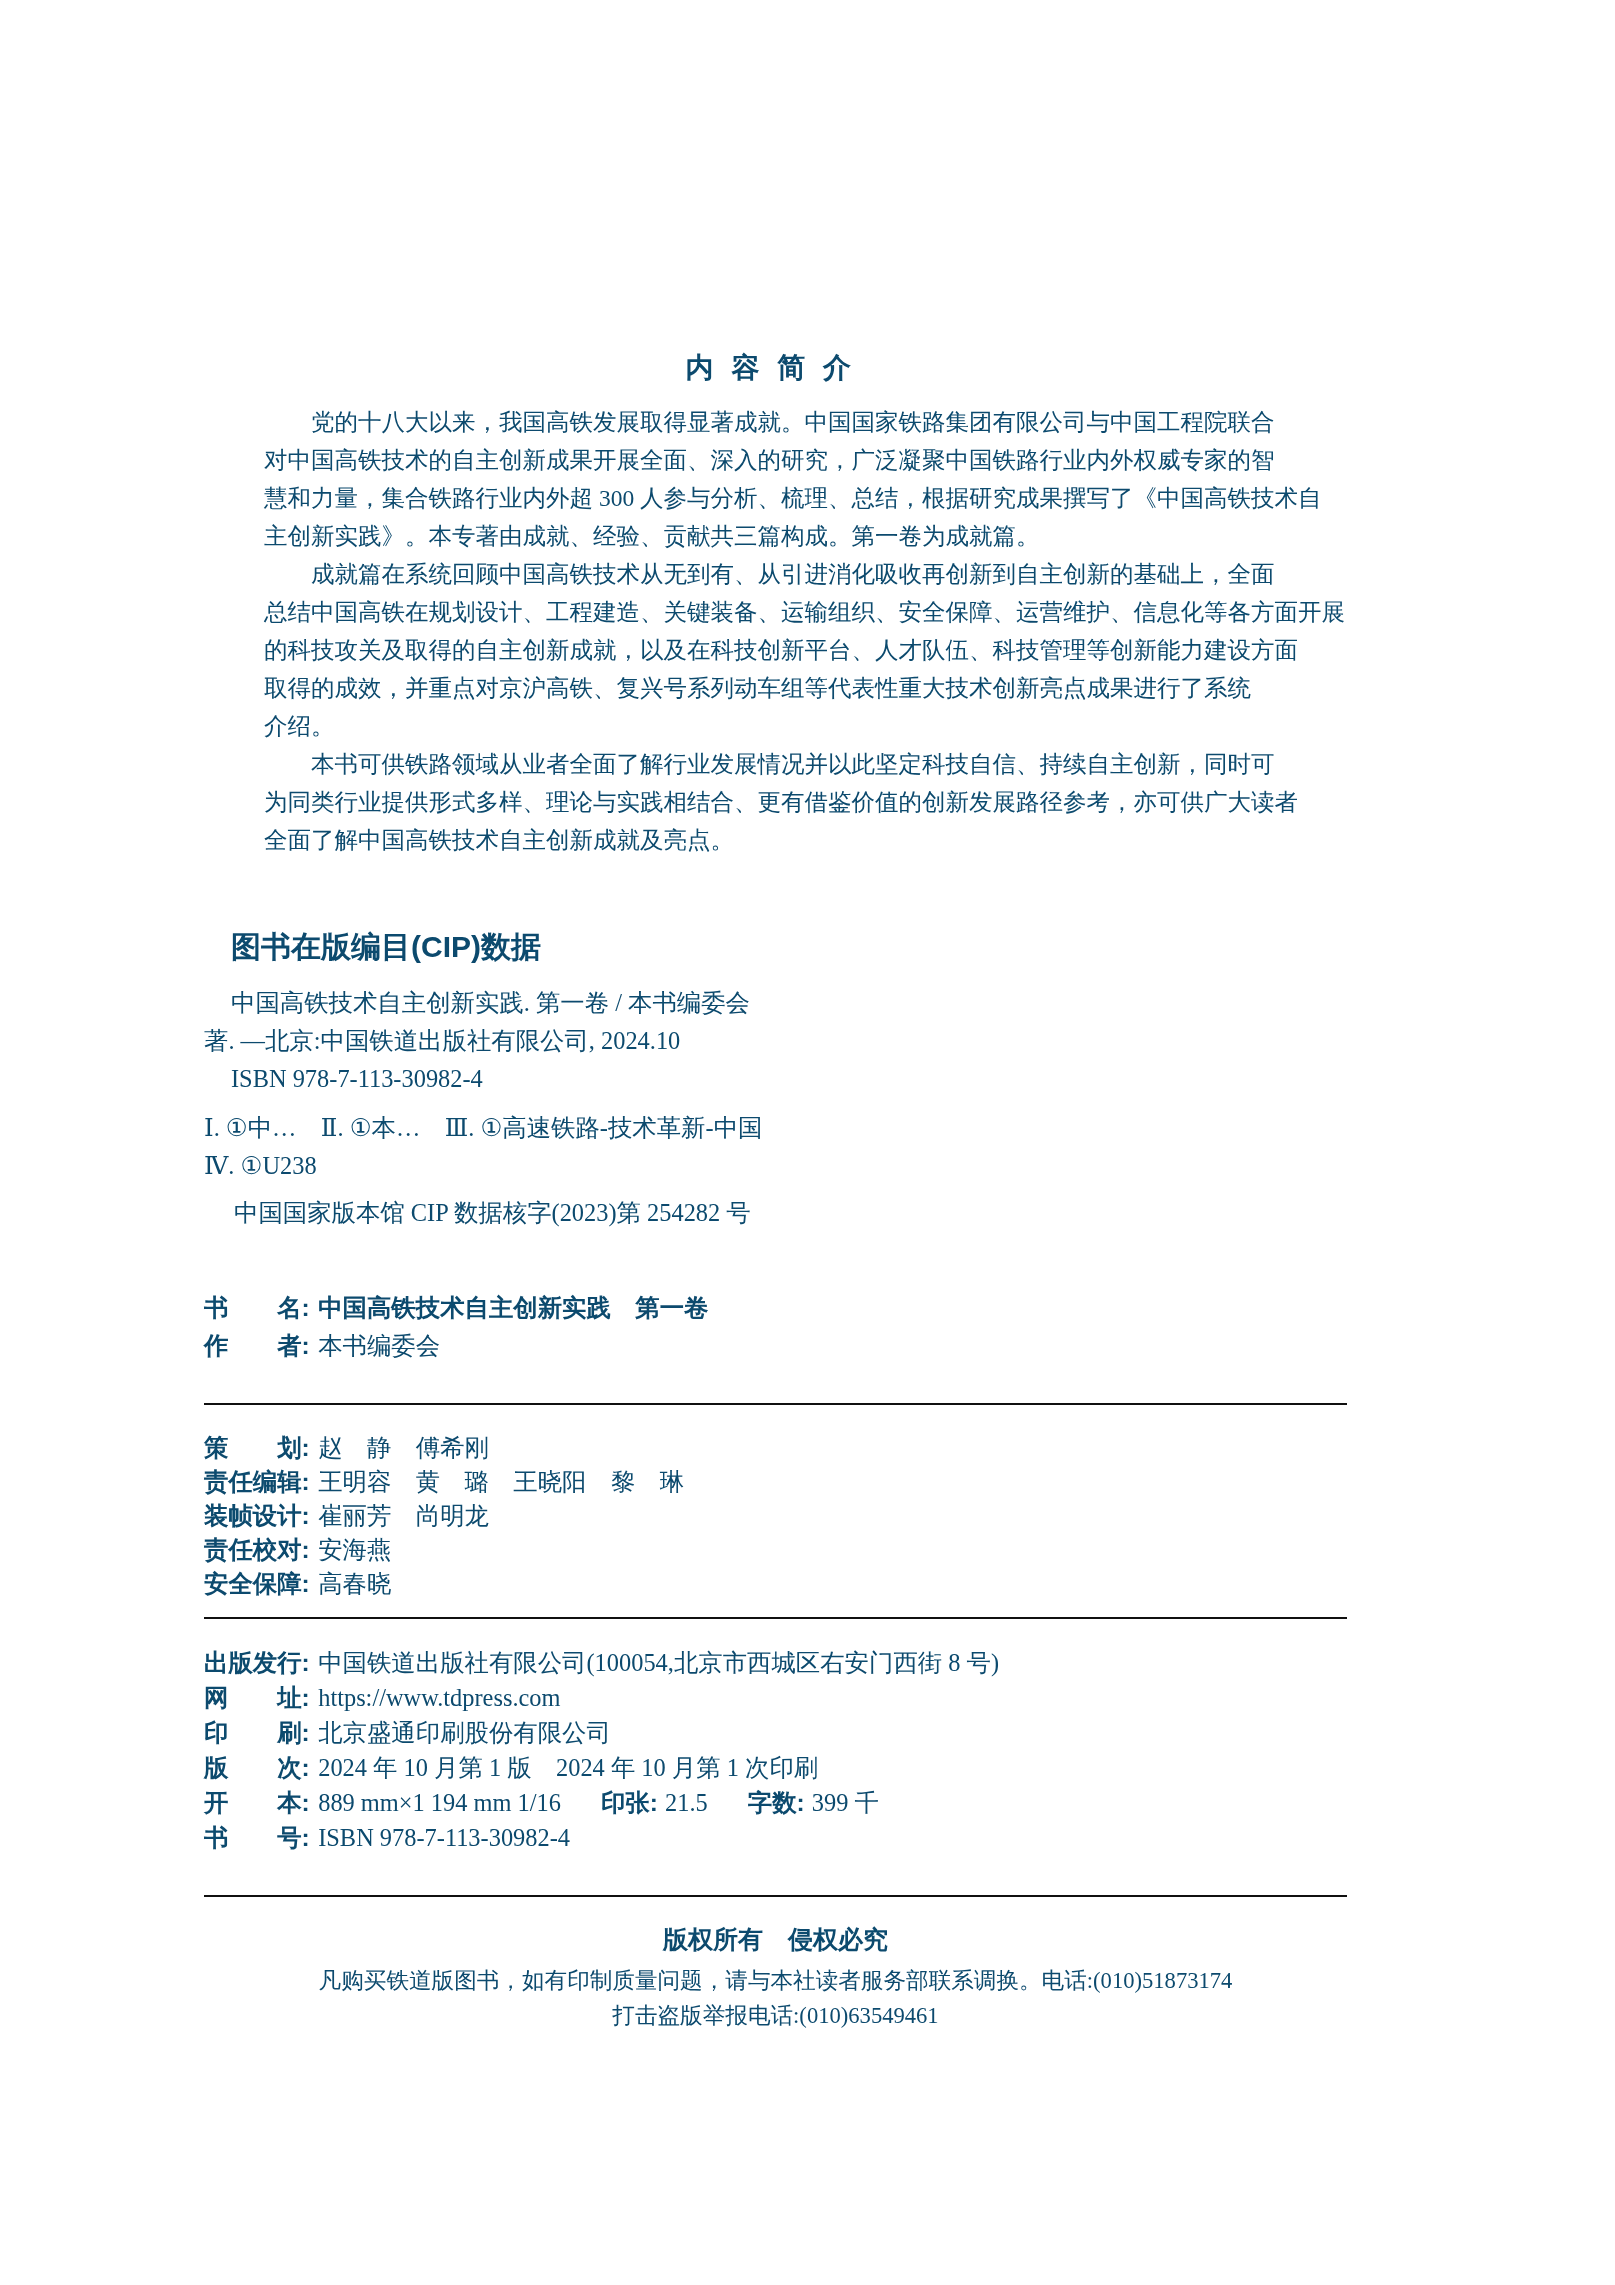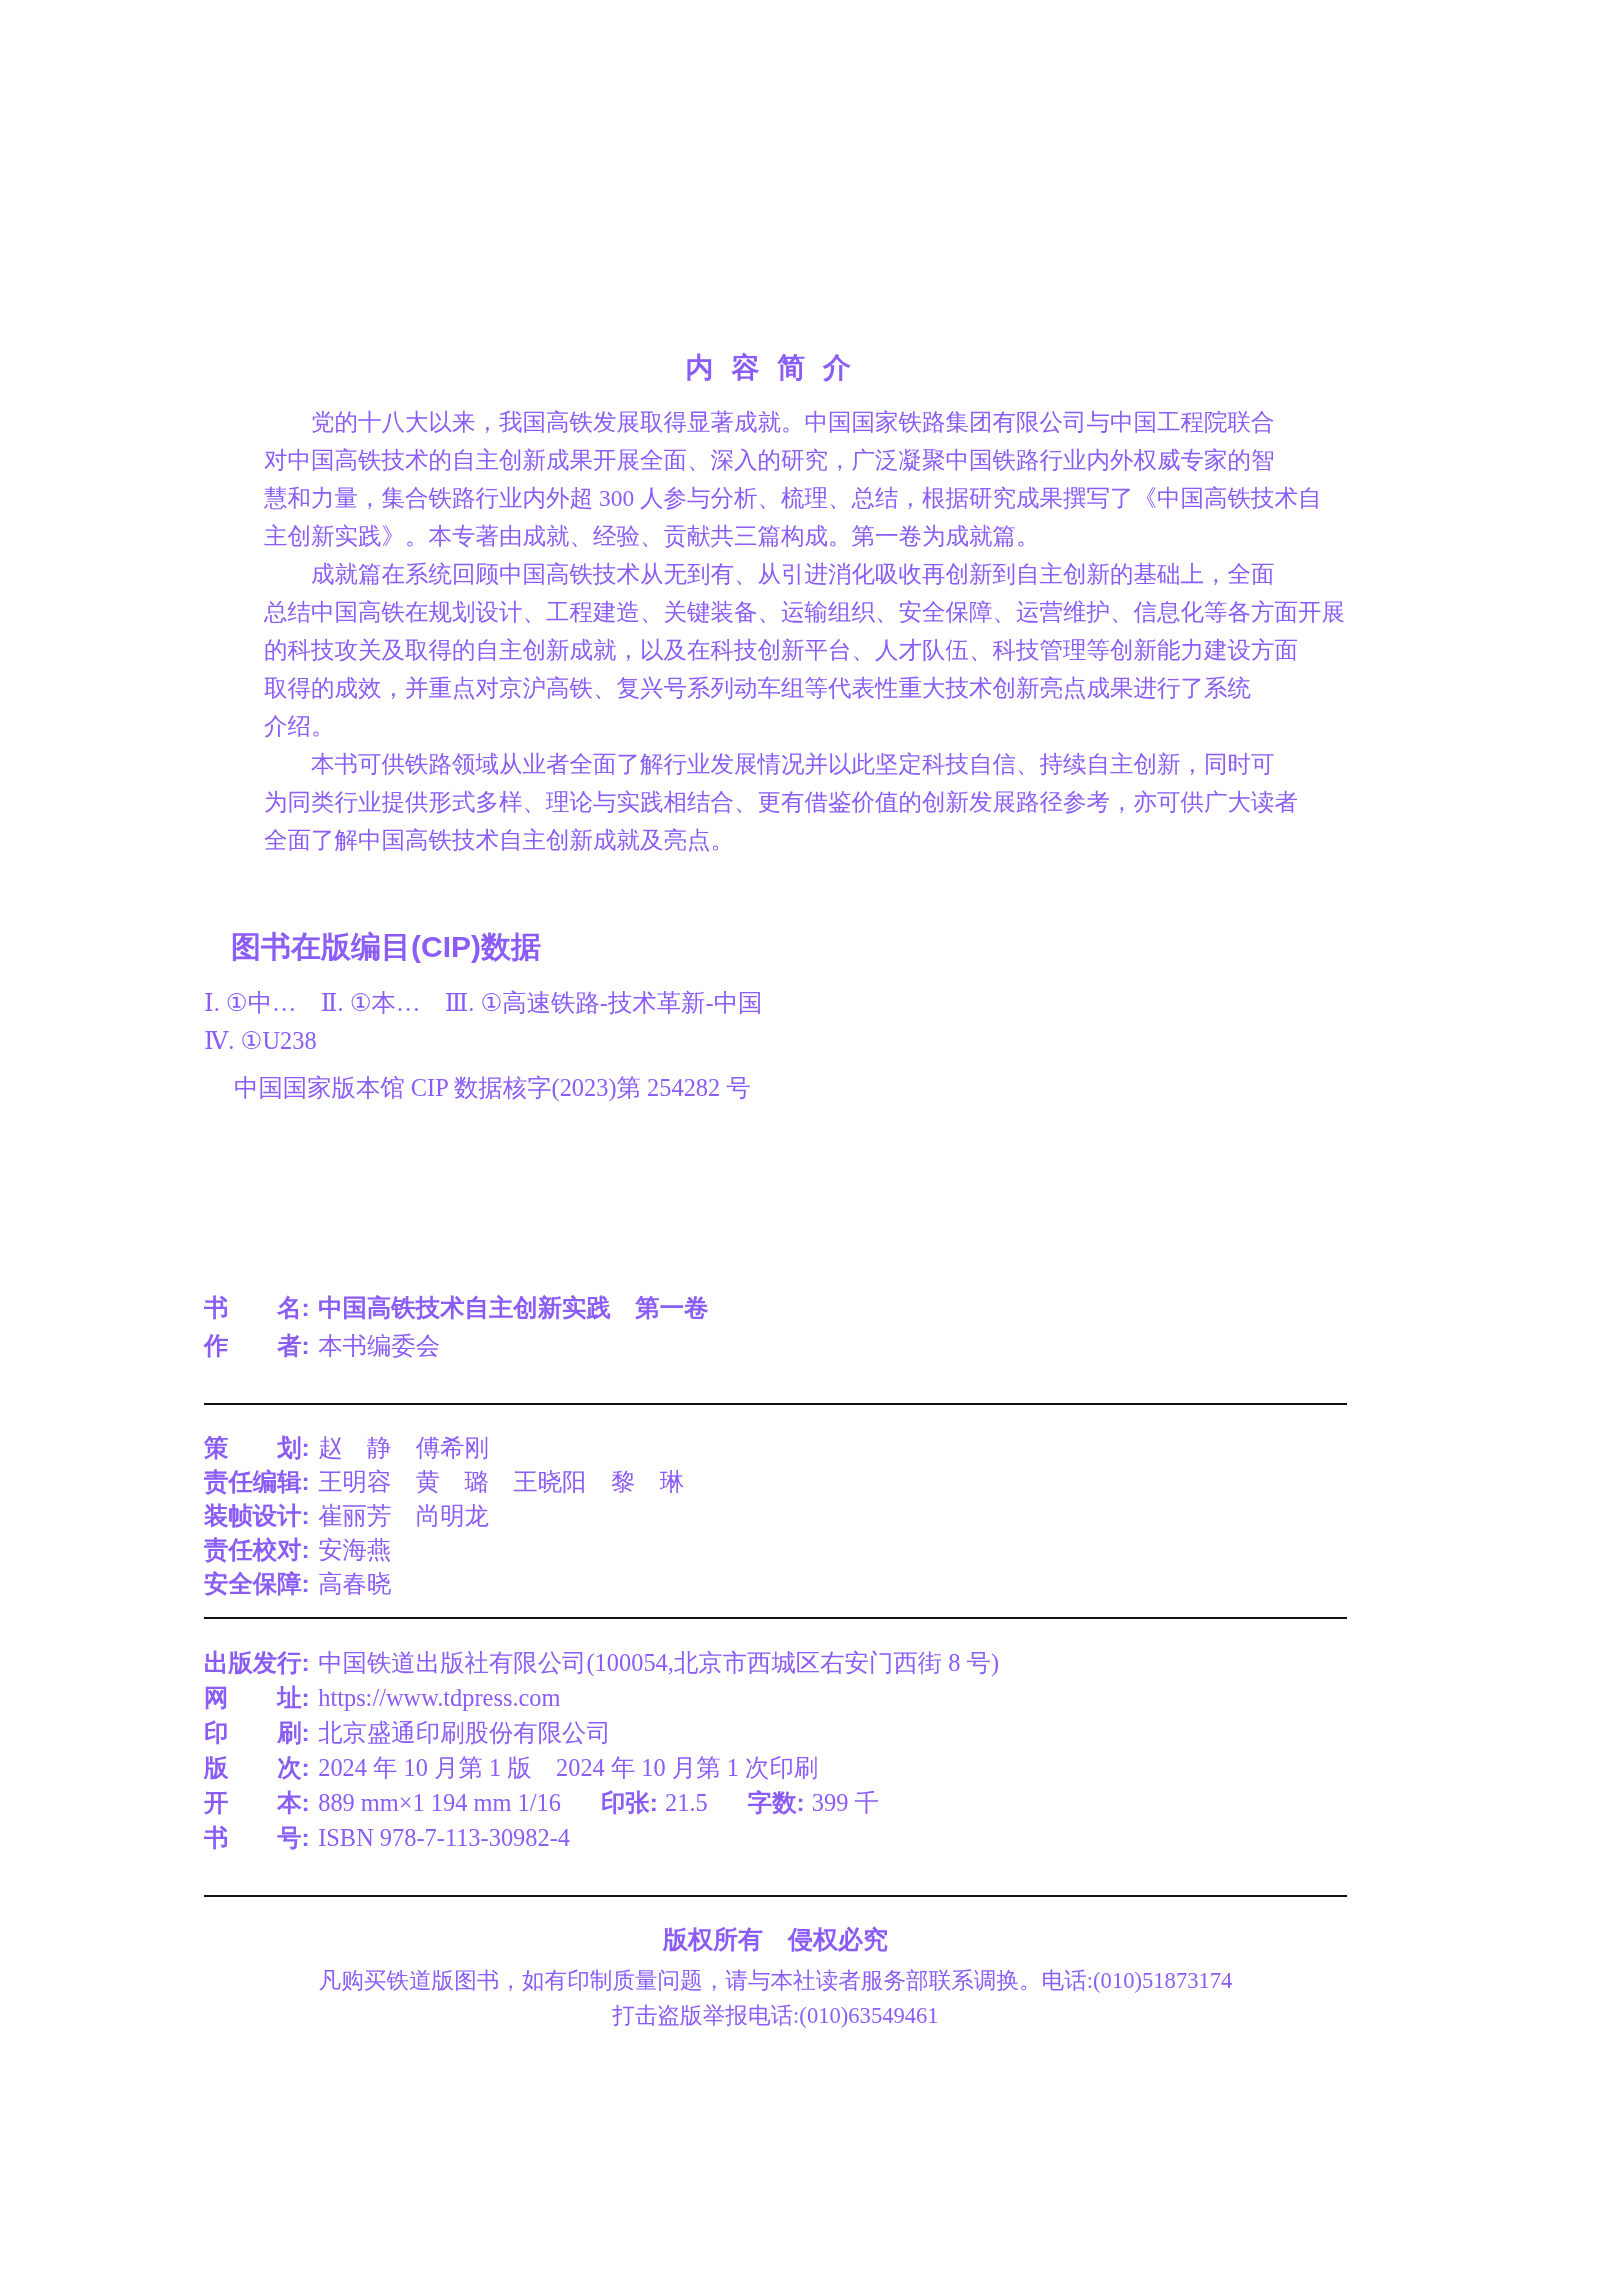--- a/index.html
+++ b/index.html
@@ -1,18 +1,18 @@
 <!DOCTYPE html>
 <html style="font-size:14.5px"><head>
 <meta charset="utf-8">
 <style>
   html,body{margin:0;padding:0;background:#ffffff;}
   .page{
     position:relative;width:1616px;height:2285px;background:#ffffff;
-    color:#8b5cf6;font-family:"Liberation Serif","DejaVu Serif",serif;
+    color:#0c4a6e;font-family:"Liberation Serif","DejaVu Serif",serif;
     overflow:hidden;
   }
   
   .intro-title{
     position:absolute;top:349px;left:264px;width:1014px;
     text-align:center;font-size:28px;font-weight:700;letter-spacing:5.4px;
   }
   .intro-body{
     position:absolute;top:403px;left:264px;width:1031px;
     font-size:23.5px;line-height:38px;
@@ -77,20 +77,25 @@
       <div class="intro-line">的科技攻关及取得的自主创新成就，以及在科技创新平台、人才队伍、科技管理等创新能力建设方面</div>
       <div class="intro-line">取得的成效，并重点对京沪高铁、复兴号系列动车组等代表性重大技术创新亮点成果进行了系统</div>
       <div class="intro-line">介绍。</div>
       <div class="intro-line indent">本书可供铁路领域从业者全面了解行业发展情况并以此坚定科技自信、持续自主创新，同时可</div>
       <div class="intro-line">为同类行业提供形式多样、理论与实践相结合、更有借鉴价值的创新发展路径参考，亦可供广大读者</div>
       <div class="intro-line">全面了解中国高铁技术自主创新成就及亮点。</div>
     </div>
 
   <div class="cip">
     <div class="cip-heading">图书在版编目(CIP)数据</div>
+    <div id="cip-entry">
+        <div class="cip-line" style="margin-left: 27px;">中国高铁技术自主创新实践. 第一卷 / 本书编委会</div>
+        <div class="cip-line" style="margin-left: 0px;">著. —北京:中国铁道出版社有限公司, 2024.10</div>
+        <div class="cip-line" style="margin-left: 27px;">ISBN 978-7-113-30982-4</div>
+      </div>
     <div id="cip-class" class="cip-class">
         <div class="cip-line" style="">Ⅰ. ①中…　Ⅱ. ①本…　Ⅲ. ①高速铁路-技术革新-中国</div>
         <div class="cip-line" style="margin-left: 0px;">Ⅳ. ①U238</div>
       </div>
     <div class="cip-record">中国国家版本馆 CIP 数据核字(2023)第 254282 号</div>
   </div>
 
   <div class="info-block book-info" id="book-info-rows">
       <div class="row"><span class="row-label">书　　名:</span><span class="row-value bold">中国高铁技术自主创新实践　第一卷</span></div>
       <div class="row"><span class="row-label">作　　者:</span><span class="row-value">本书编委会</span></div>

